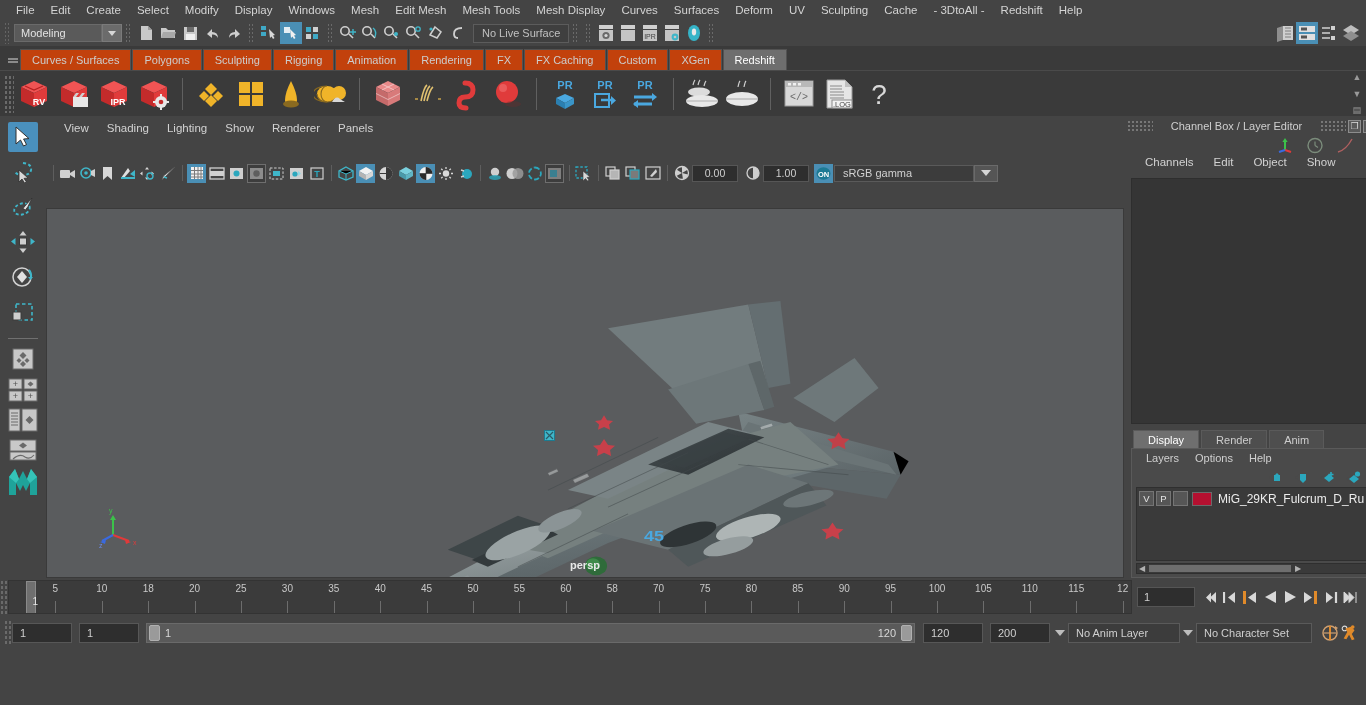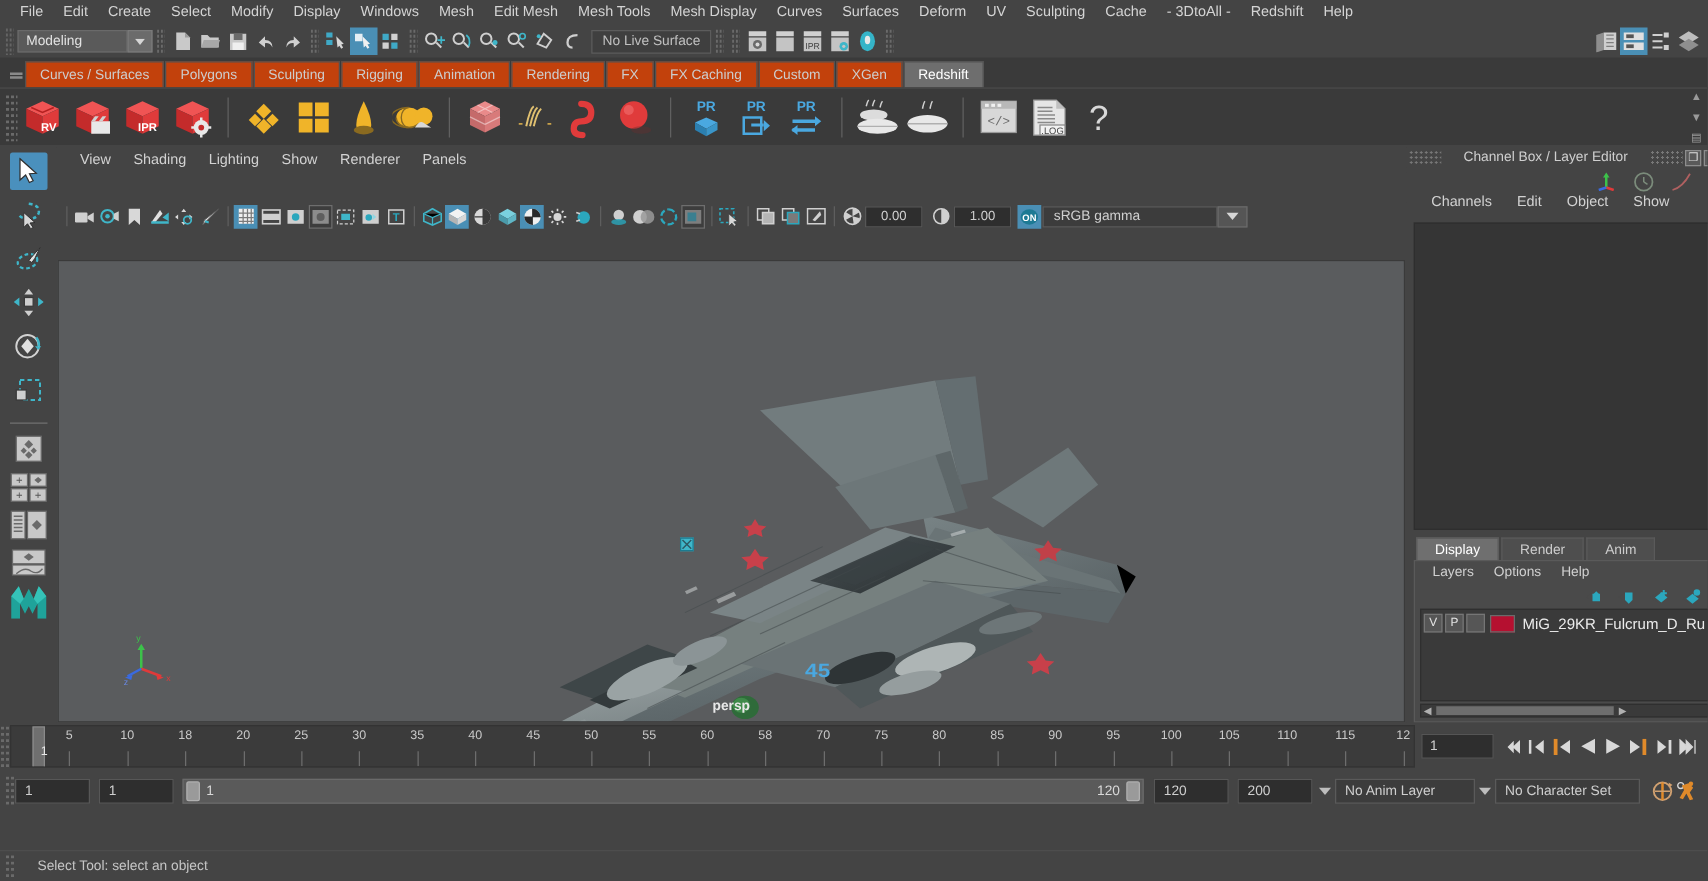--- a/index.html
+++ b/index.html
@@ -1239,18 +1239,14 @@
     <div class="pbtn" style="margin-right:6px;">
       <svg width="22" height="18" viewBox="0 0 22 18">
           <circle cx="5" cy="4" r="2.6" fill="none" stroke="#d8d8d8" stroke-width="1.2"></circle>
           <path d="M12 2 l4 4 l-3 4 l3 6 l-3 1 l-3 -6 l-3 5 l-3 -1 l4 -7 l-2 -4z" fill="#e08a2a"></path>
           <circle cx="14" cy="2.5" r="2" fill="#e08a2a"></circle>
         </svg>
     </div>
   </div>
 
 
-  <div class="helpline">
-    <div class="tl-dots" style="height:20px;"></div>
-    <div class="helptext">Select Tool: select an object</div>
-  </div>
 
 </div>
 
 </body></html>

